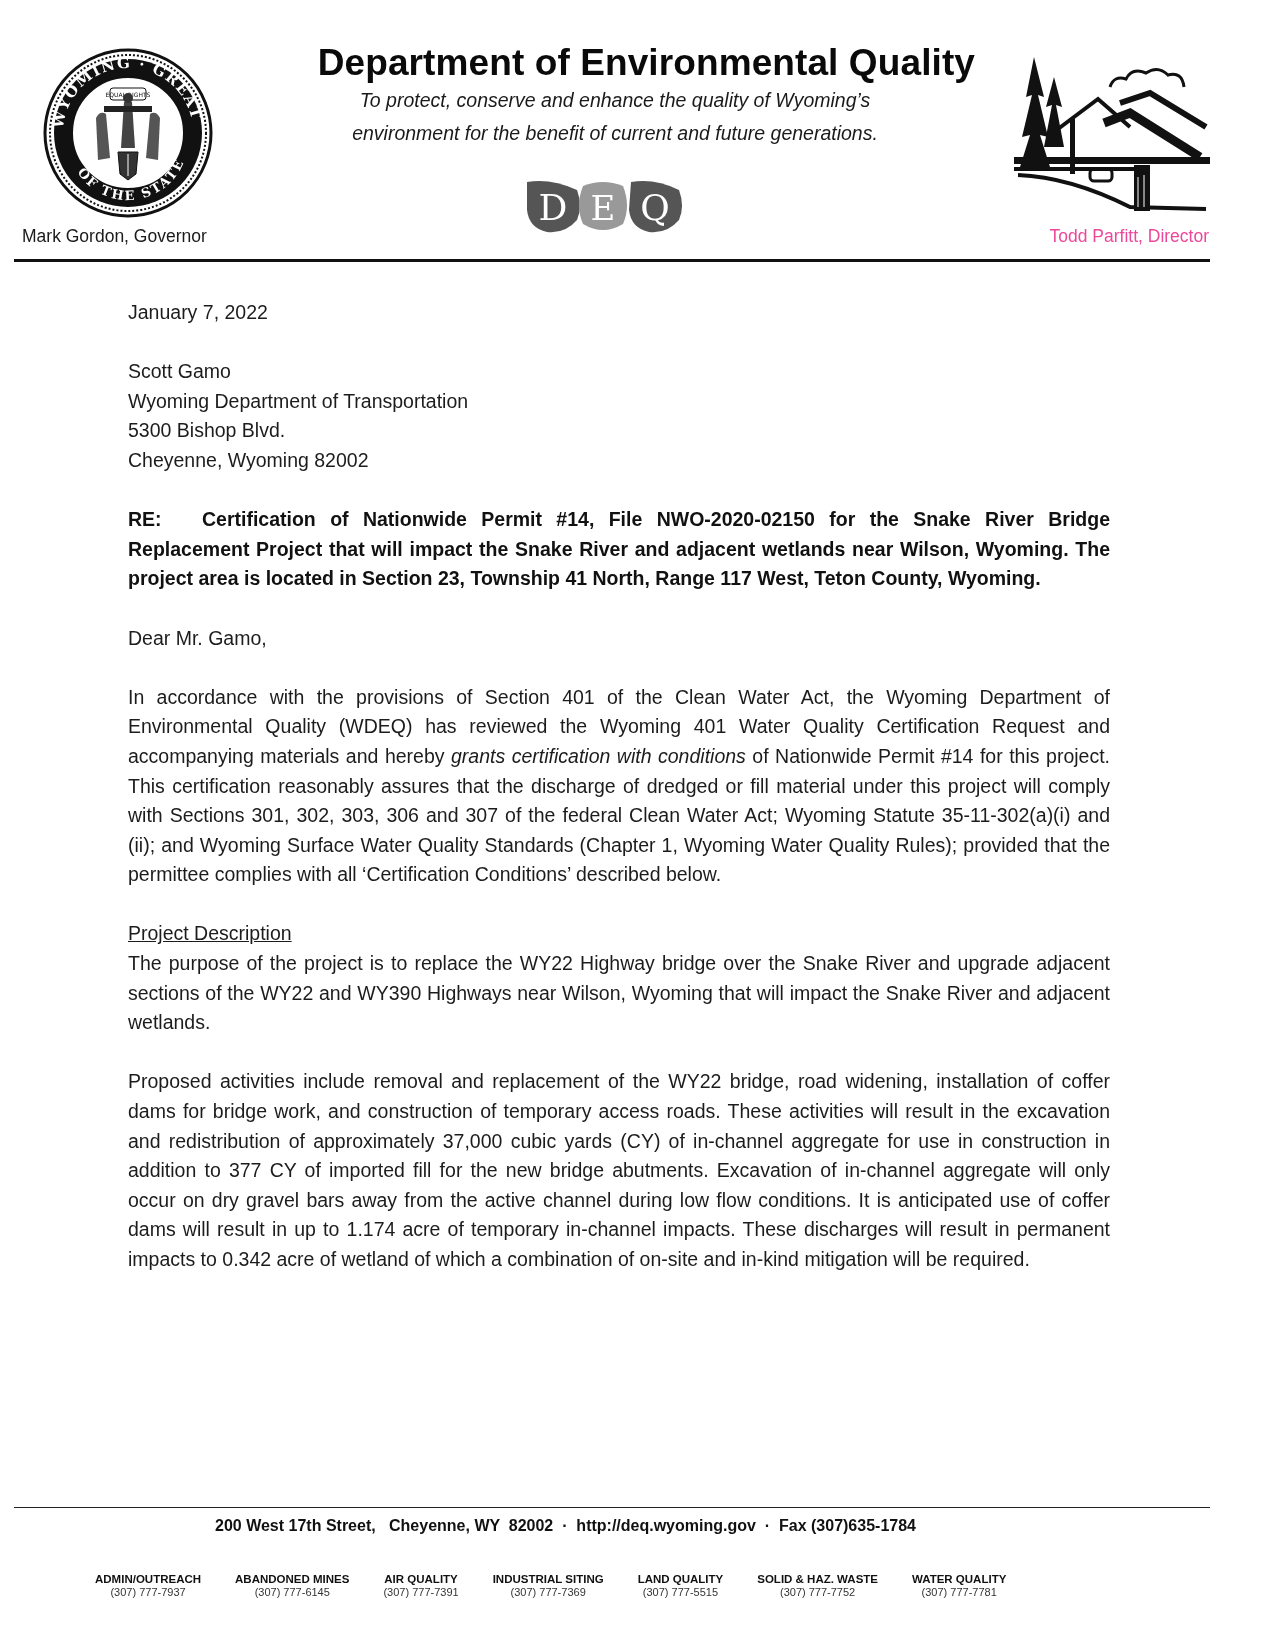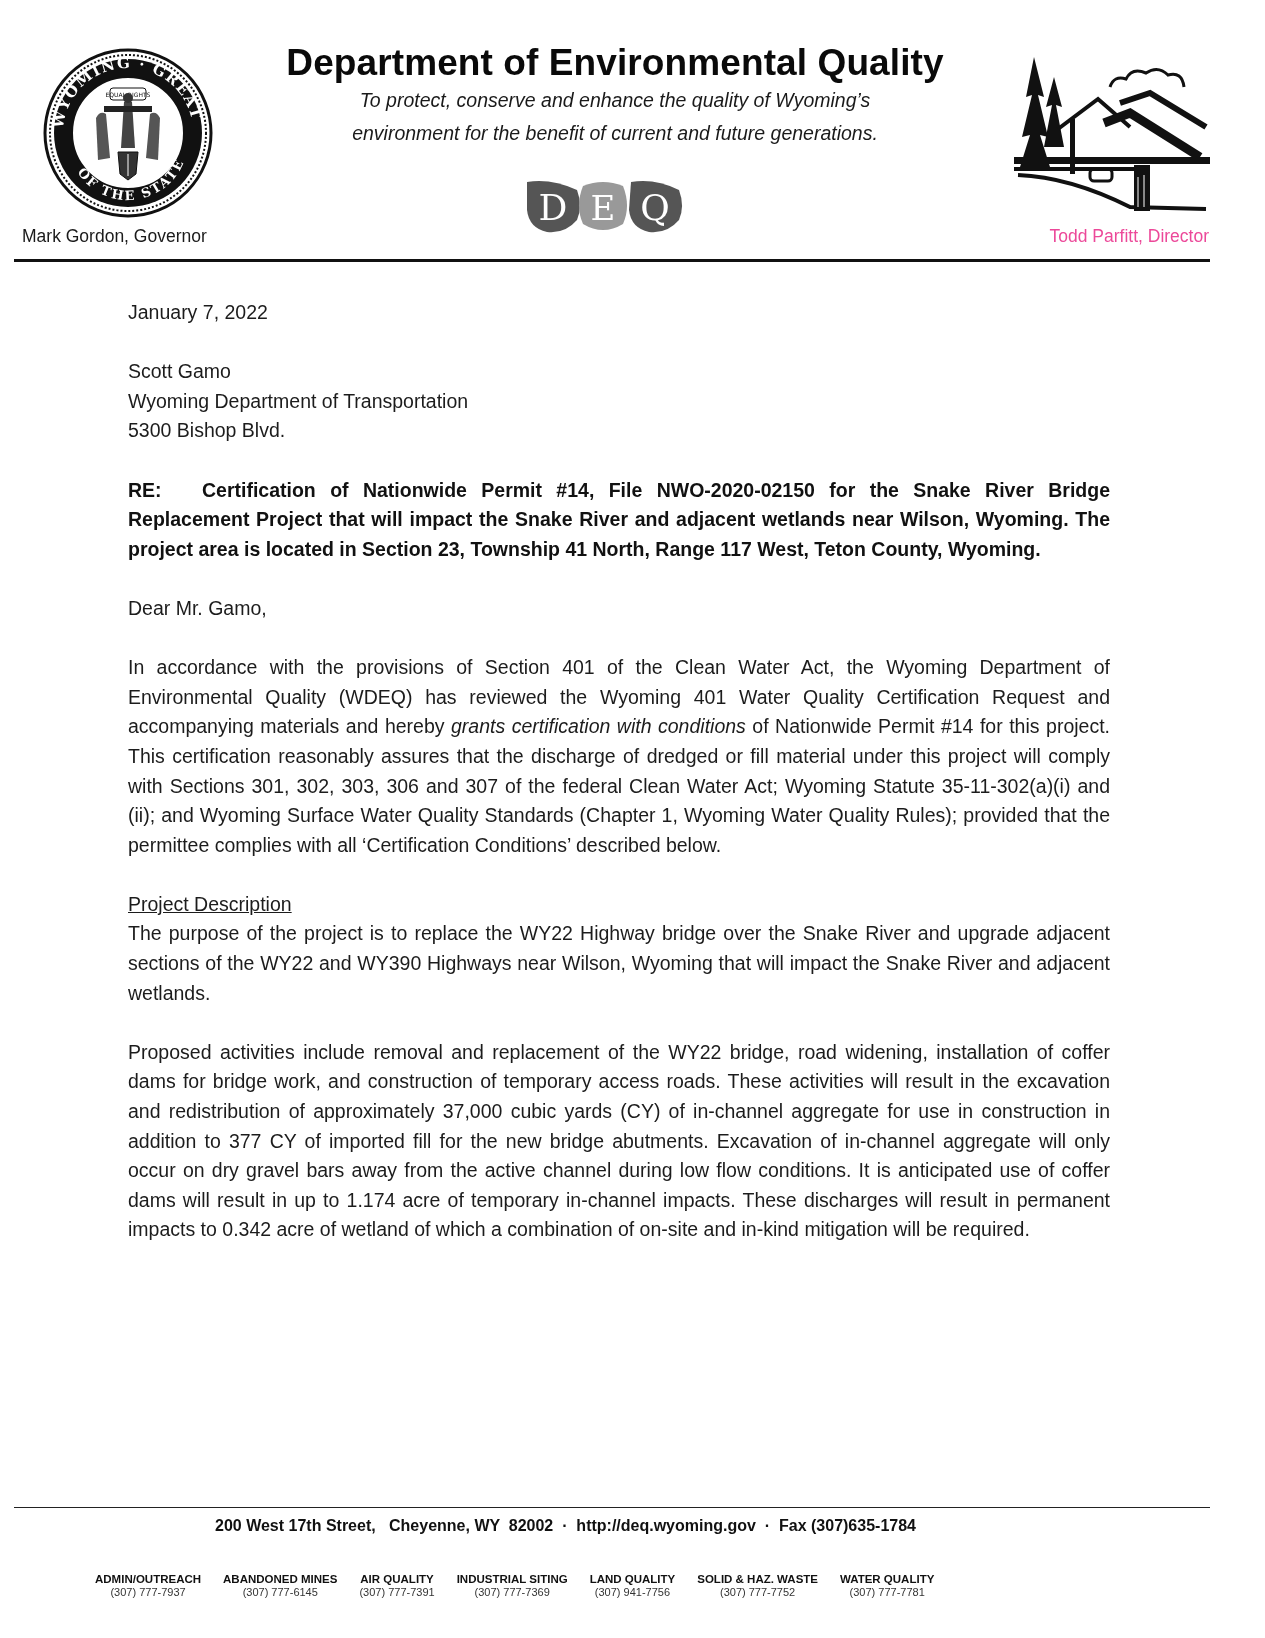--- a/index.html
+++ b/index.html
@@ -2,41 +2,41 @@
 <html><head>
 <meta charset="utf-8">
 <style>
   html, body { margin: 0; padding: 0; background: #ffffff; }
   body { width: 1265px; height: 1638px; position: relative; overflow: hidden; color: #111; }
   .abs { position: absolute; }
 
   
   .seal { left: 40px; top: 48px; width: 176px; height: 170px; }
   .governor { left: 22px; top: 226px; font-family: "Liberation Sans", sans-serif; font-size: 17.5px; color: #1a1a1a; }
-  .dept-title { left: 255px; top: 42px; width: 720px; text-align: center; font-family: "Liberation Sans", sans-serif; font-weight: bold; font-size: 37px; color: #0a0a0a; letter-spacing: 0.1px; }
+  .dept-title { left: 255px; top: 42px; width: 720px; text-align: right; font-family: "Liberation Sans", sans-serif; font-weight: bold; font-size: 37px; color: #0a0a0a; letter-spacing: 0.1px; }
   .mission { left: 255px; top: 84px; width: 720px; text-align: center; font-family: "Liberation Sans", sans-serif; font-style: italic; font-size: 19.5px; line-height: 33px; color: #1a1a1a; }
   .deq-logo { left: 521px; top: 176px; width: 165px; height: 60px; }
   .landscape { left: 1010px; top: 57px; width: 200px; height: 158px; }
   .director { right: 56px; top: 226px; font-family: "Liberation Sans", sans-serif; font-size: 17.5px; color: #ec4899; }
   .header-rule { left: 14px; top: 259px; width: 1196px; height: 0; border-top: 3px solid #111; }
 
   
   .letter { left: 128px; top: 298px; width: 982px; font-family: Liberation Sans, sans-serif; font-size: 19.5px; line-height: 29.6px; color: #1c1c1c; }
   .letter p { margin: 0; }
   .gap { height: 29.6px; }
   .re { font-weight: bold; text-align: justify; color: #111; }
   .re-label { display: inline-block; width: 74px; }
   .justify { text-align: justify; }
   .underline { text-decoration: underline; }
   .ital { font-style: italic; }
 
   
   .footer-rule { left: 14px; top: 1507px; width: 1196px; height: 0; border-top: 1.5px solid #222; }
   .footer-address { left: 0; top: 1517px; width: 1131px; text-align: center; font-family: "Liberation Sans", sans-serif; font-weight: bold; font-size: 16px; color: #111; white-space: pre; }
-  .divisions { left: 95px; top: 1573px; display: flex; gap: 4px; font-family: "Liberation Sans", sans-serif; }
+  .divisions { left: 95px; top: 1573px; display: flex; gap: 16px; font-family: "Liberation Sans", sans-serif; }
   .division { display: flex; flex-direction: column; align-items: center; margin-right: 18px; }
   .div-name { font-weight: bold; font-size: 11.5px; color: #111; white-space: nowrap; }
   .div-phone { font-size: 11px; color: #333; white-space: nowrap; margin-top: 1px; }
 </style>
 </head>
 <body>
 
 <div class="abs seal">
   <svg width="176" height="170" viewBox="0 0 176 170">
     <circle cx="88" cy="85" r="83" fill="#fff" stroke="#111" stroke-width="3"></circle>
@@ -110,20 +110,21 @@
 
 <div class="abs header-rule"></div>
 
 <div class="abs letter">
   <p>January 7, 2022</p>
   <div class="gap"></div>
   <div>
     <p>Scott Gamo</p>
     <p>Wyoming Department of Transportation</p>
     <p>5300 Bishop Blvd.</p>
+    <p>Cheyenne, Wyoming 82002</p>
   </div>
   <div class="gap"></div>
   <p class="re"><span class="re-label">RE:</span><span>Certification of Nationwide Permit #14, File NWO-2020-02150 for the Snake River Bridge Replacement Project that will impact the Snake River and adjacent wetlands near Wilson, Wyoming. The project area is located in Section 23, Township 41 North, Range 117 West, Teton County, Wyoming.</span></p>
   <div class="gap"></div>
   <p>Dear Mr. Gamo,</p>
   <div class="gap"></div>
   <p class="justify"><span>In accordance with the provisions of Section 401 of the Clean Water Act, the Wyoming Department of Environmental Quality (WDEQ) has reviewed the Wyoming 401 Water Quality Certification Request and accompanying materials and hereby </span><span class="ital">grants certification with conditions</span><span> of Nationwide Permit #14 for this project. This certification reasonably assures that the discharge of dredged or fill material under this project will comply with Sections 301, 302, 303, 306 and 307 of the federal Clean Water Act; Wyoming Statute 35-11-302(a)(i) and (ii); and Wyoming Surface Water Quality Standards (Chapter 1, Wyoming Water Quality Rules); provided that the permittee complies with all ‘Certification Conditions’ described below.</span></p>
   <div class="gap"></div>
   <p class="underline">Project Description</p>
   <p class="justify">The purpose of the project is to replace the WY22 Highway bridge over the Snake River and upgrade adjacent sections of the WY22 and WY390 Highways near Wilson, Wyoming that will impact the Snake River and adjacent wetlands.</p>
@@ -146,21 +147,21 @@
   <div class="division">
     <span class="div-name">AIR QUALITY</span>
     <span class="div-phone">(307) 777-7391</span>
   </div>
   <div class="division">
     <span class="div-name">INDUSTRIAL SITING</span>
     <span class="div-phone">(307) 777-7369</span>
   </div>
   <div class="division">
     <span class="div-name">LAND QUALITY</span>
-    <span class="div-phone">(307) 941-7756</span>
+    <span class="div-phone">(307) 777-5515</span>
   </div>
   <div class="division">
     <span class="div-name">SOLID &amp; HAZ. WASTE</span>
     <span class="div-phone">(307) 777-7752</span>
   </div>
   <div class="division">
     <span class="div-name">WATER QUALITY</span>
     <span class="div-phone">(307) 777-7781</span>
   </div>
 </div>

